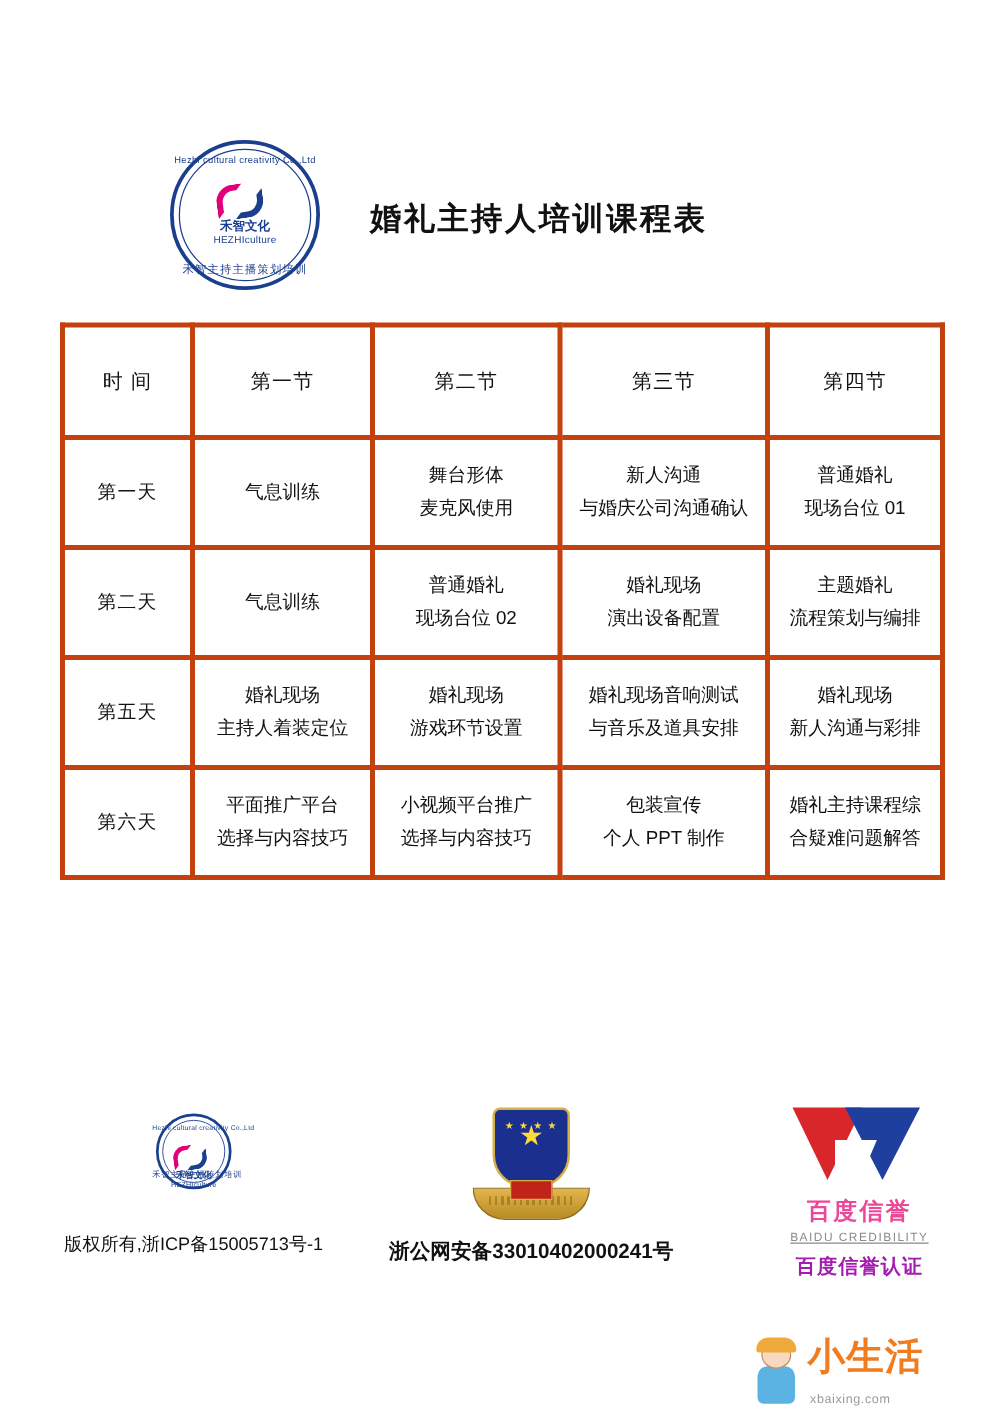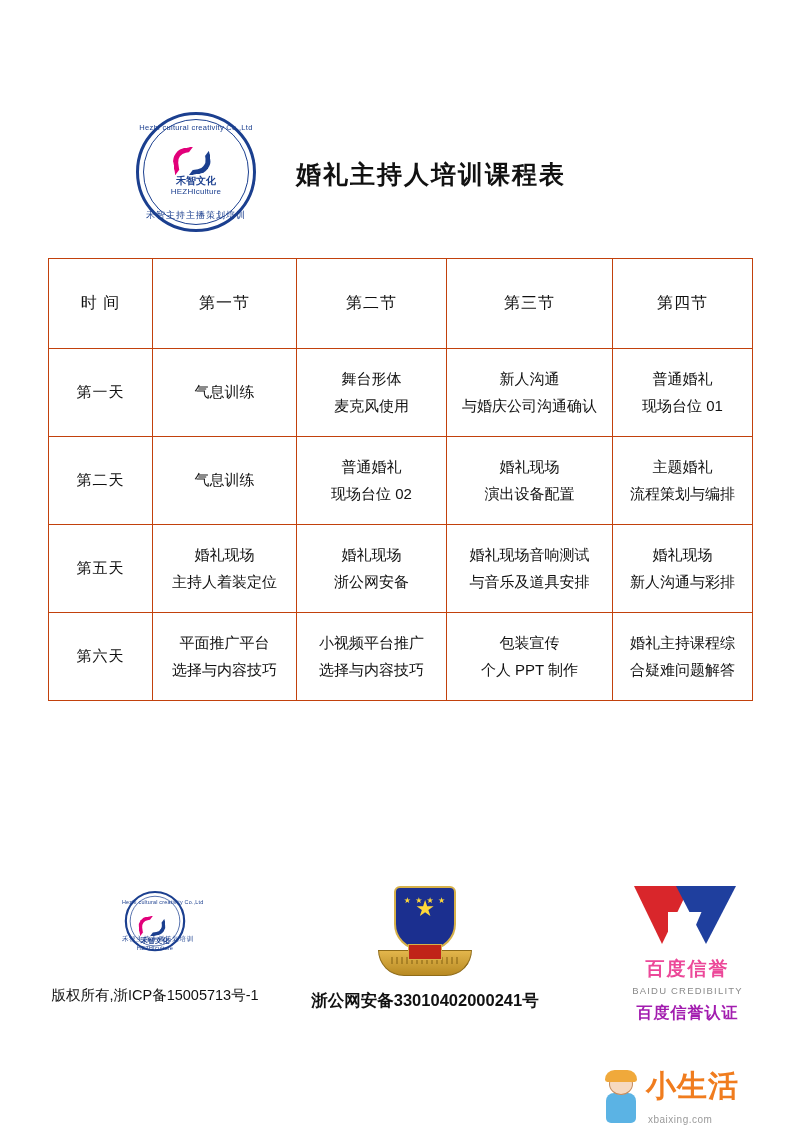--- a/index.html
+++ b/index.html
@@ -132,21 +132,21 @@
     table-layout: fixed;
   }
   table.schedule col.c0 { width: 104px; }
   table.schedule col.c1 { width: 144px; }
   table.schedule col.c2 { width: 150px; }
   table.schedule col.c3 { width: 166px; }
   table.schedule col.c4 { width: 140px; }
 
   table.schedule th,
   table.schedule td {
-    border: 1px solid #c2410c;
+    border: 4px solid #c2410c;
     text-align: center;
     vertical-align: middle;
     font-size: 15px;
     color: #111;
     padding: 0 2px;
   }
   table.schedule thead th {
     height: 90px;
     font-weight: normal;
     font-size: 16px;
@@ -316,20 +316,21 @@
     font-size: 19px;
     font-weight: bold;
     color: #ec4899;
     letter-spacing: 2px;
   }
   .baidu-en {
     font-size: 9.5px;
     color: #8a8a8a;
     letter-spacing: 1.2px;
     margin-top: 3px;
+    text-decoration: underline;
   }
   .baidu-sub {
     font-size: 16px;
     font-weight: bold;
     color: #a21caf;
     letter-spacing: 1px;
     margin-top: 7px;
   }
 
   
@@ -493,21 +494,21 @@
           <td class="day">第五天</td>
           <td>
             <div class="cell-lines">
               <span>婚礼现场</span>
               <span>主持人着装定位</span>
             </div>
           </td>
           <td>
             <div class="cell-lines">
               <span>婚礼现场</span>
-              <span>浙公网安备</span>
+              <span>游戏环节设置</span>
             </div>
           </td>
           <td>
             <div class="cell-lines">
               <span>婚礼现场音响测试</span>
               <span>与音乐及道具安排</span>
             </div>
           </td>
           <td>
             <div class="cell-lines">

